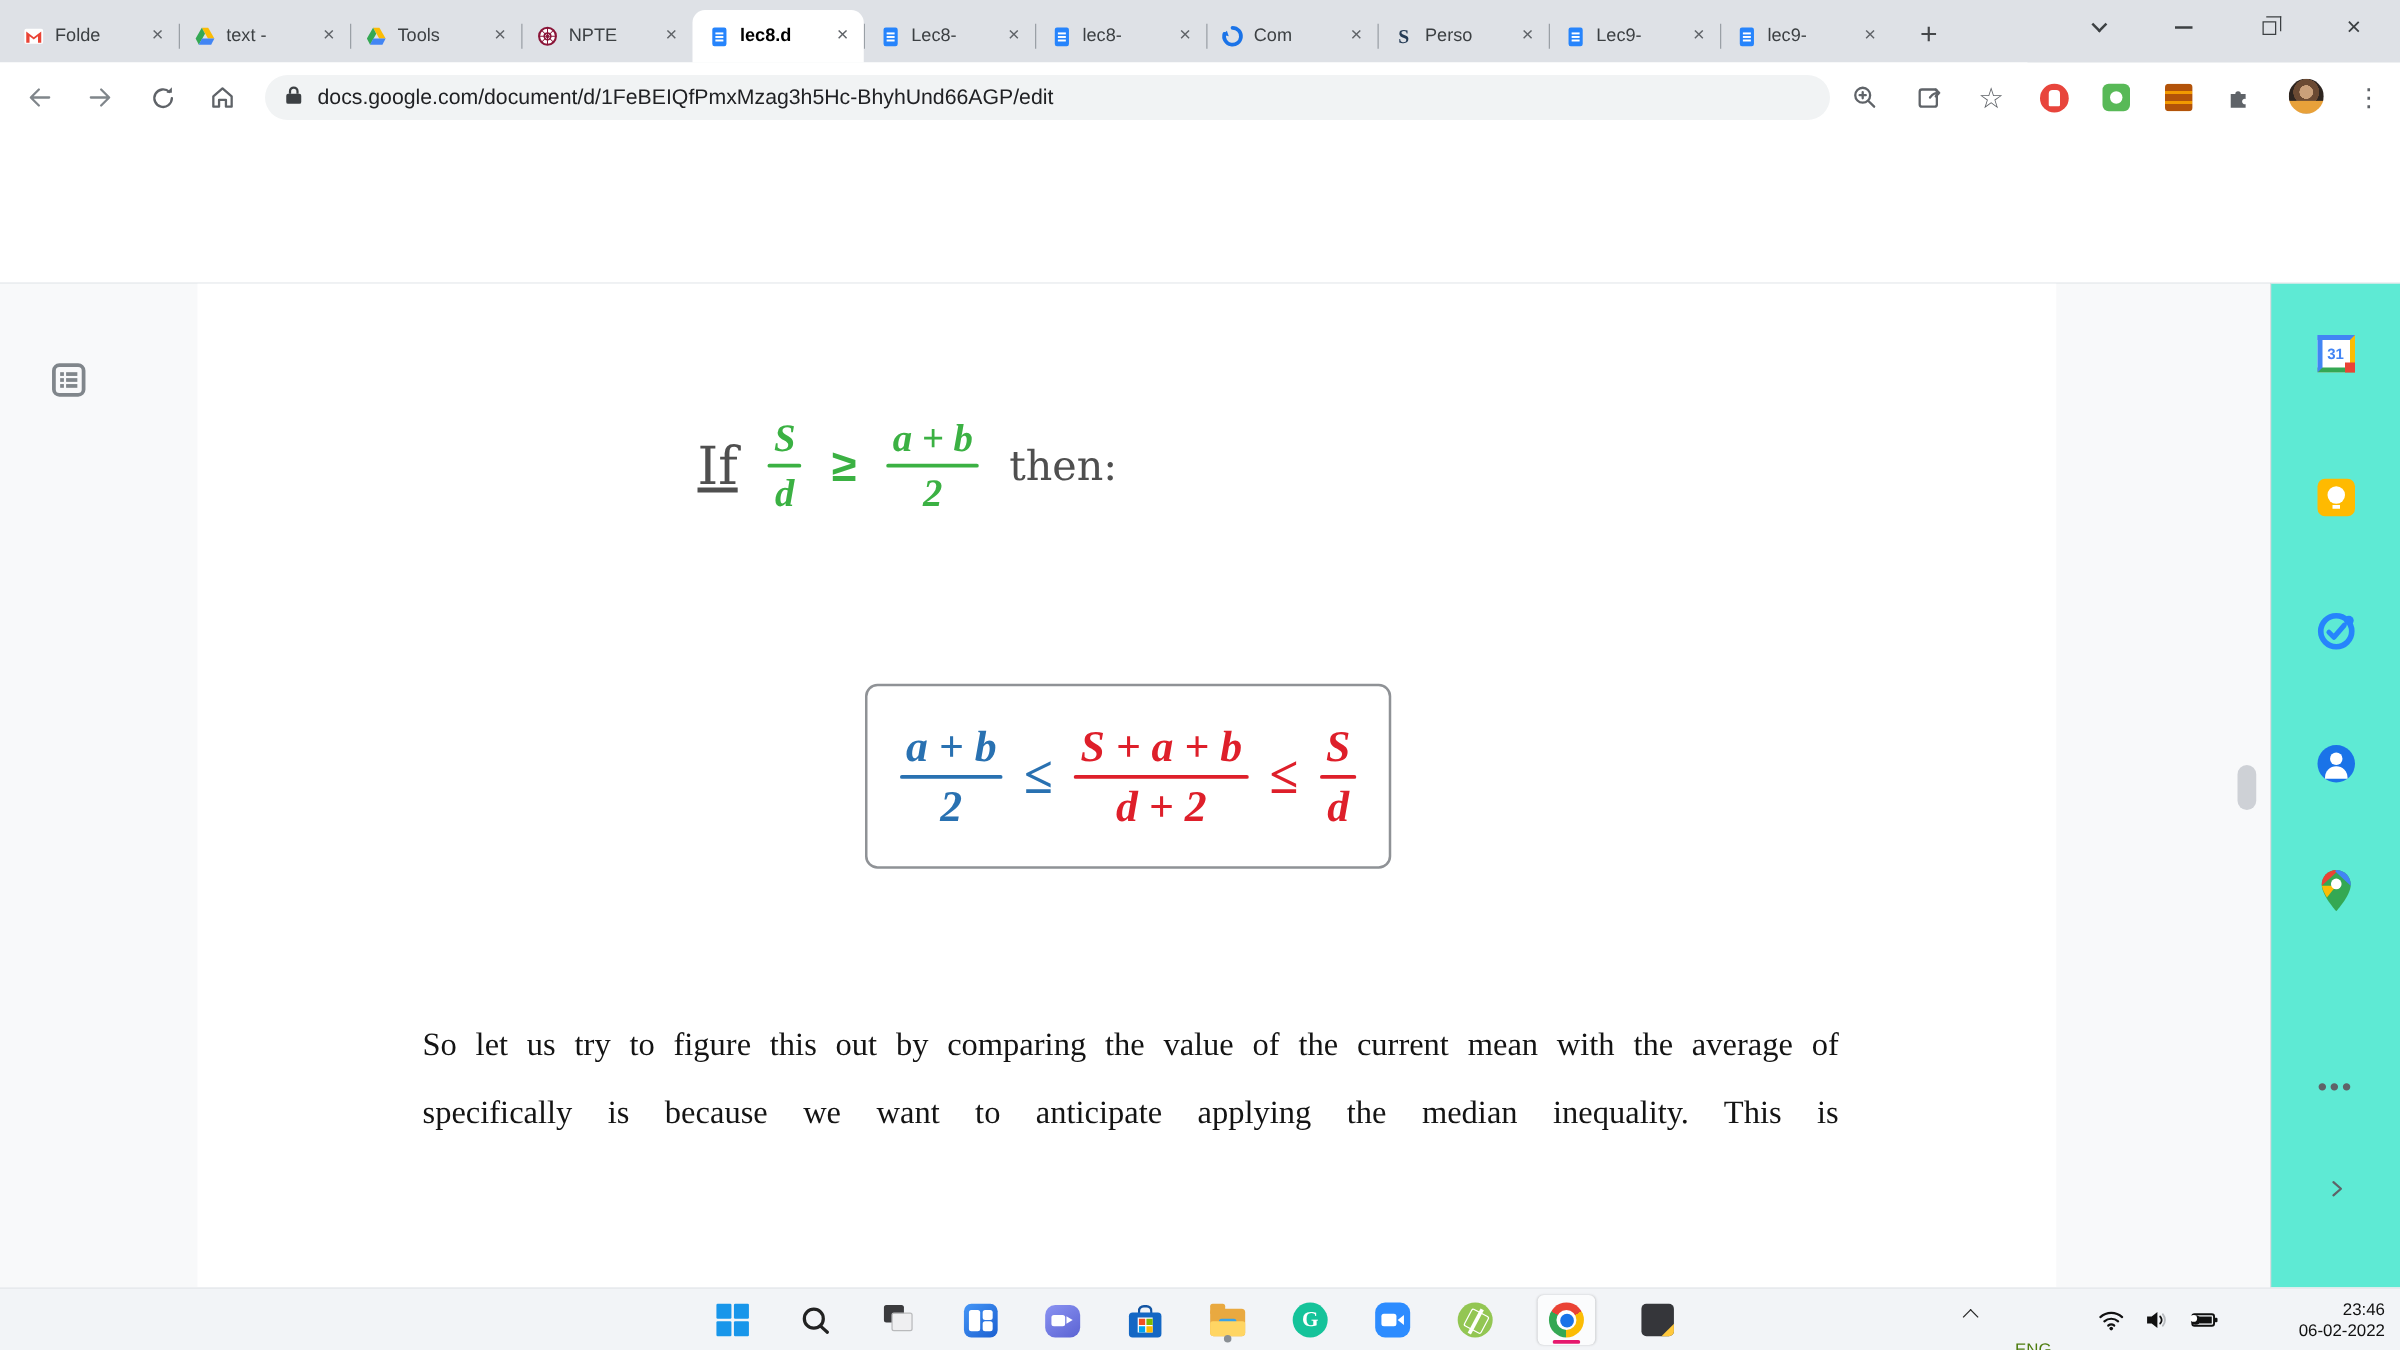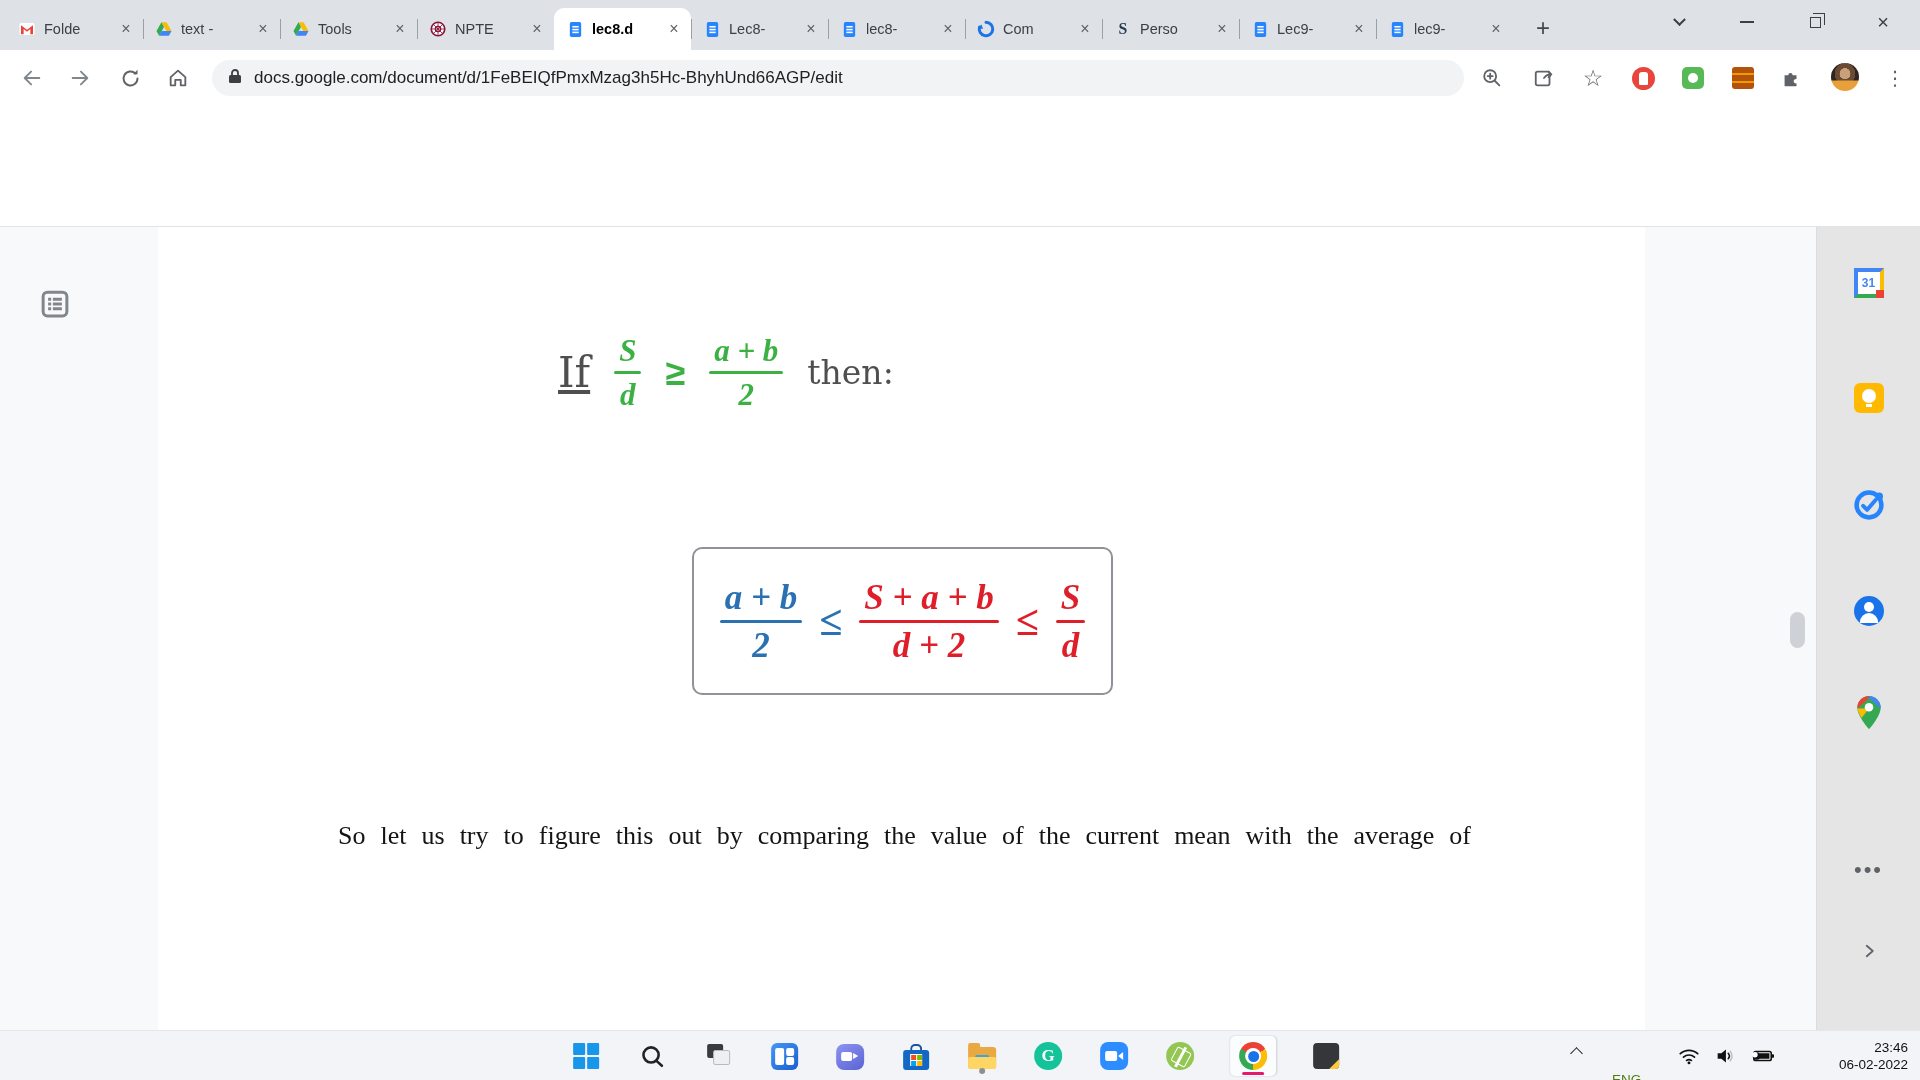--- a/index.html
+++ b/index.html
@@ -72,21 +72,21 @@
   #f1-prefix { font-size:42px;text-decoration:underline; }
   #f1-suffix { font-size:33px; }
   .rel-green { font-size:36px; font-weight:700; }
   #formula2 { position:absolute; left:534px; top:320px; width:421px; height:148px; border:2px solid #8f9296; border-radius:10px; background:#fff; display:flex; align-items:center; justify-content:center; gap:17px; }
   #formula2 .frac span { font-size:35px; }
   #formula2 .rel { font-size:42px; font-weight:600; font-family:"Liberation Serif",serif; }
   #paragraph { position:absolute; left:180px; top:584px; width:1133px; }
   .para-line { font-family:"Liberation Serif",serif; font-size:26px; color:#141414; height:54px; line-height:50px; text-align:justify; text-align-last:justify; white-space:nowrap; }
 
   
-  #apps-rail { position:absolute; left:1816px; top:227px; width:104px; height:803px; background:#e5e5e5; border-left:1px solid #dadce0; }
+  #apps-rail { position:absolute; left:1816px; top:227px; width:104px; height:803px; background:#5eead4; border-left:1px solid #dadce0; }
   .rail-item { position:absolute; left:50%; transform:translateX(-50%); cursor:pointer; }
   .cal { width:30px; height:30px; background:#fff; position:relative; border-top:4px solid #4285f4; border-left:4px solid #4285f4; border-right:4px solid #fbbc04; border-bottom:4px solid #34a853; display:flex; align-items:center; justify-content:center; }
   .cal::after { content:""; position:absolute; right:-4px; bottom:-4px; width:8px; height:8px; background:#ea4335; }
   .cal span { font-size:12px; font-weight:bold; color:#4285f4; }
   .keep { width:30px; height:30px; background:#ffba00; border-radius:6px; position:relative; }
   .keep::before { content:""; position:absolute; left:8px; top:6px; width:14px; height:14px; border-radius:50%; background:#fff; }
   .keep::after { content:""; position:absolute; left:12px; top:21px; width:6px; height:3px; background:#fff; }
   .contacts { width:30px; height:30px; border-radius:50%; background:#1a73e8; position:relative; }
   .contacts::before { content:""; position:absolute; left:10px; top:6px; width:10px; height:10px; border-radius:50%; background:#fff; }
   .contacts::after { content:""; position:absolute; left:6px; top:17px; width:18px; height:10px; border-radius:9px 9px 0 0; background:#fff; }
@@ -463,20 +463,21 @@
       <span class="rel" style="color:var(--red)">≤</span>
       <span class="frac" style="color:var(--red)">
         <span>S</span>
           <span class="bar"></span>
           <span>d</span>
       </span>
     </div>
 
     <div id="paragraph">
       <div class="para-line">So let us try to figure this out by comparing the value of the current mean with the average of</div>
+      <div class="para-line">specifically is because we want to anticipate applying the median inequality. This is</div>
     </div>
   </div>
 
   <div id="doc-scrollbar"></div>
 </div>
 
 <div id="apps-rail">
   <div class="rail-item" style="top:41px">
     <div class="cal">
         <span>31</span>

